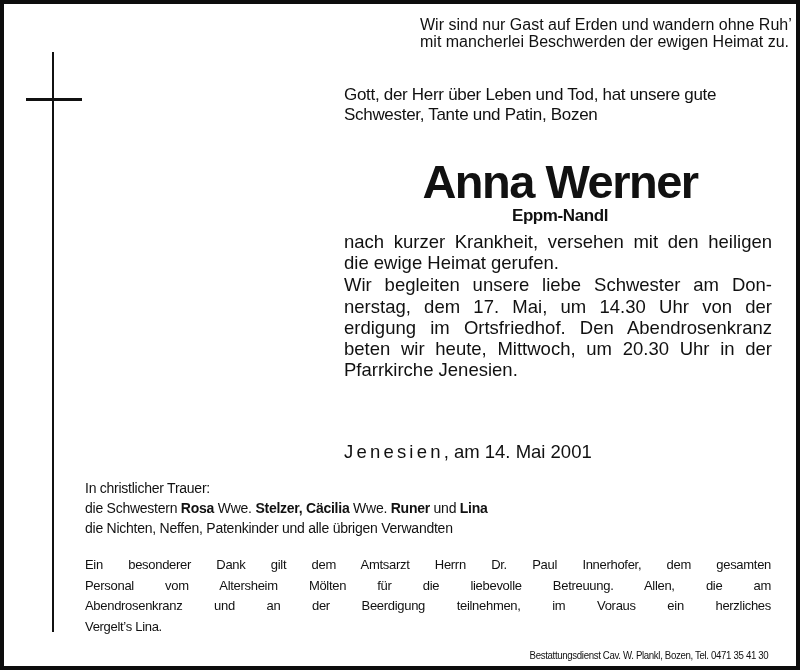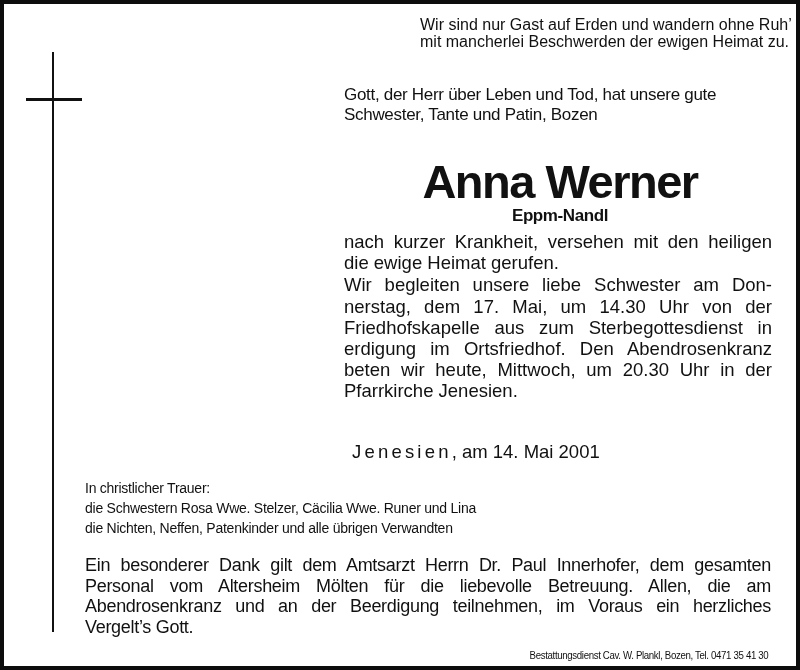--- a/index.html
+++ b/index.html
@@ -21,30 +21,30 @@
     .name { position: absolute; left: 344px; top: 140px; width: 432px; text-align: center;
             font-size: 47px; font-weight: bold; line-height: 52px; letter-spacing: -1.5px; margin-top: 16px; }
     .nickname { position: absolute; left: 344px; top: 193px; width: 432px; text-align: center;
                 font-size: 17px; font-weight: bold; line-height: 22px; letter-spacing: -0.4px; margin-top: 12px; }
 
     .body-text { position: absolute; left: 344px; top: 231px; width: 428px;
                  font-size: 18.5px; line-height: 21.2px; }
     .body-text .line { display: block; text-align: justify; text-align-last: justify; white-space: nowrap; height: 21.2px; overflow: visible; }
     .body-text .line.last { text-align-last: left; }
     .body-text .para-gap { height: 1px; }
-    .place-date { position: absolute; left: 352px; top: 441px; font-size: 18.5px; line-height: 22px; white-space: nowrap; }
+    .place-date { position: absolute; left: 344px; top: 441px; font-size: 18.5px; line-height: 22px; white-space: nowrap; }
     .place-date .place { letter-spacing: 3.2px; }
 
     .mourners { position: absolute; left: 85px; top: 478px; width: 700px;
                 font-size: 14px; line-height: 20px; letter-spacing: -0.25px; }
     .mourners div { white-space: nowrap; }
-    .mourners b { font-weight: normal; }
+    .mourners b { font-weight: bold; }
 
     .thanks { position: absolute; left: 85px; top: 555px; width: 686px;
-              font-size: 18px; line-height: 20.5px; letter-spacing: -0.3px; }
+              font-size: 13px; line-height: 20.5px; letter-spacing: -0.3px; }
     .thanks .line { display: block; text-align: justify; text-align-last: justify; white-space: nowrap; }
     .thanks .line.last { text-align-last: left; }
 
     .footer { position: absolute; right: 32px; top: 648px; font-size: 11px; line-height: 14px;
               letter-spacing: -0.4px; white-space: nowrap; transform: scaleX(0.88); transform-origin: right center; }
   </style>
 </head>
 <body>
 
 <div class="frame"></div>
@@ -64,36 +64,35 @@
 
 <div class="name">Anna Werner</div>
 <div class="nickname">Eppm-Nandl</div>
 
 <div class="body-text">
   <span class="line">nach kurzer Krankheit, versehen mit den heiligen</span>
   <span class="line last">die ewige Heimat gerufen.</span>
   <div class="para-gap"></div>
   <span class="line">Wir begleiten unsere liebe Schwester am Don-</span>
   <span class="line">nerstag, dem 17. Mai, um 14.30 Uhr von der</span>
-  <span class="line">Friedhofskapelle aus zum Sterbegottesdienst in</span>
   <span class="line">erdigung im Ortsfriedhof. Den Abendrosenkranz</span>
   <span class="line">beten wir heute, Mittwoch, um 20.30 Uhr in der</span>
   <span class="line last">Pfarrkirche Jenesien.</span>
 </div>
 
 <div class="place-date">
   <span class="place">Jenesien</span><span>, am 14. Mai 2001</span>
 </div>
 
 <div class="mourners">
   <div>In christlicher Trauer:</div>
   <div><span>die Schwestern </span><b>Rosa</b><span> Wwe. </span><b>Stelzer, Cäcilia</b><span> Wwe. </span><b>Runer</b><span> und </span><b>Lina</b></div>
   <div>die Nichten, Neffen, Patenkinder und alle übrigen Verwandten</div>
 </div>
 
 <div class="thanks">
   <span class="line">Ein besonderer Dank gilt dem Amtsarzt Herrn Dr. Paul Innerhofer, dem gesamten</span>
   <span class="line">Personal vom Altersheim Mölten für die liebevolle Betreuung. Allen, die am</span>
   <span class="line">Abendrosenkranz und an der Beerdigung teilnehmen, im Voraus ein herzliches</span>
-  <span class="line last">Vergelt’s Gott.</span>
+  <span class="line last">Vergelt’s Lina.</span>
 </div>
 
 <div class="footer">Bestattungsdienst Cav. W. Plankl, Bozen, Tel. 0471 35 41 30</div>
 
 </body></html>

